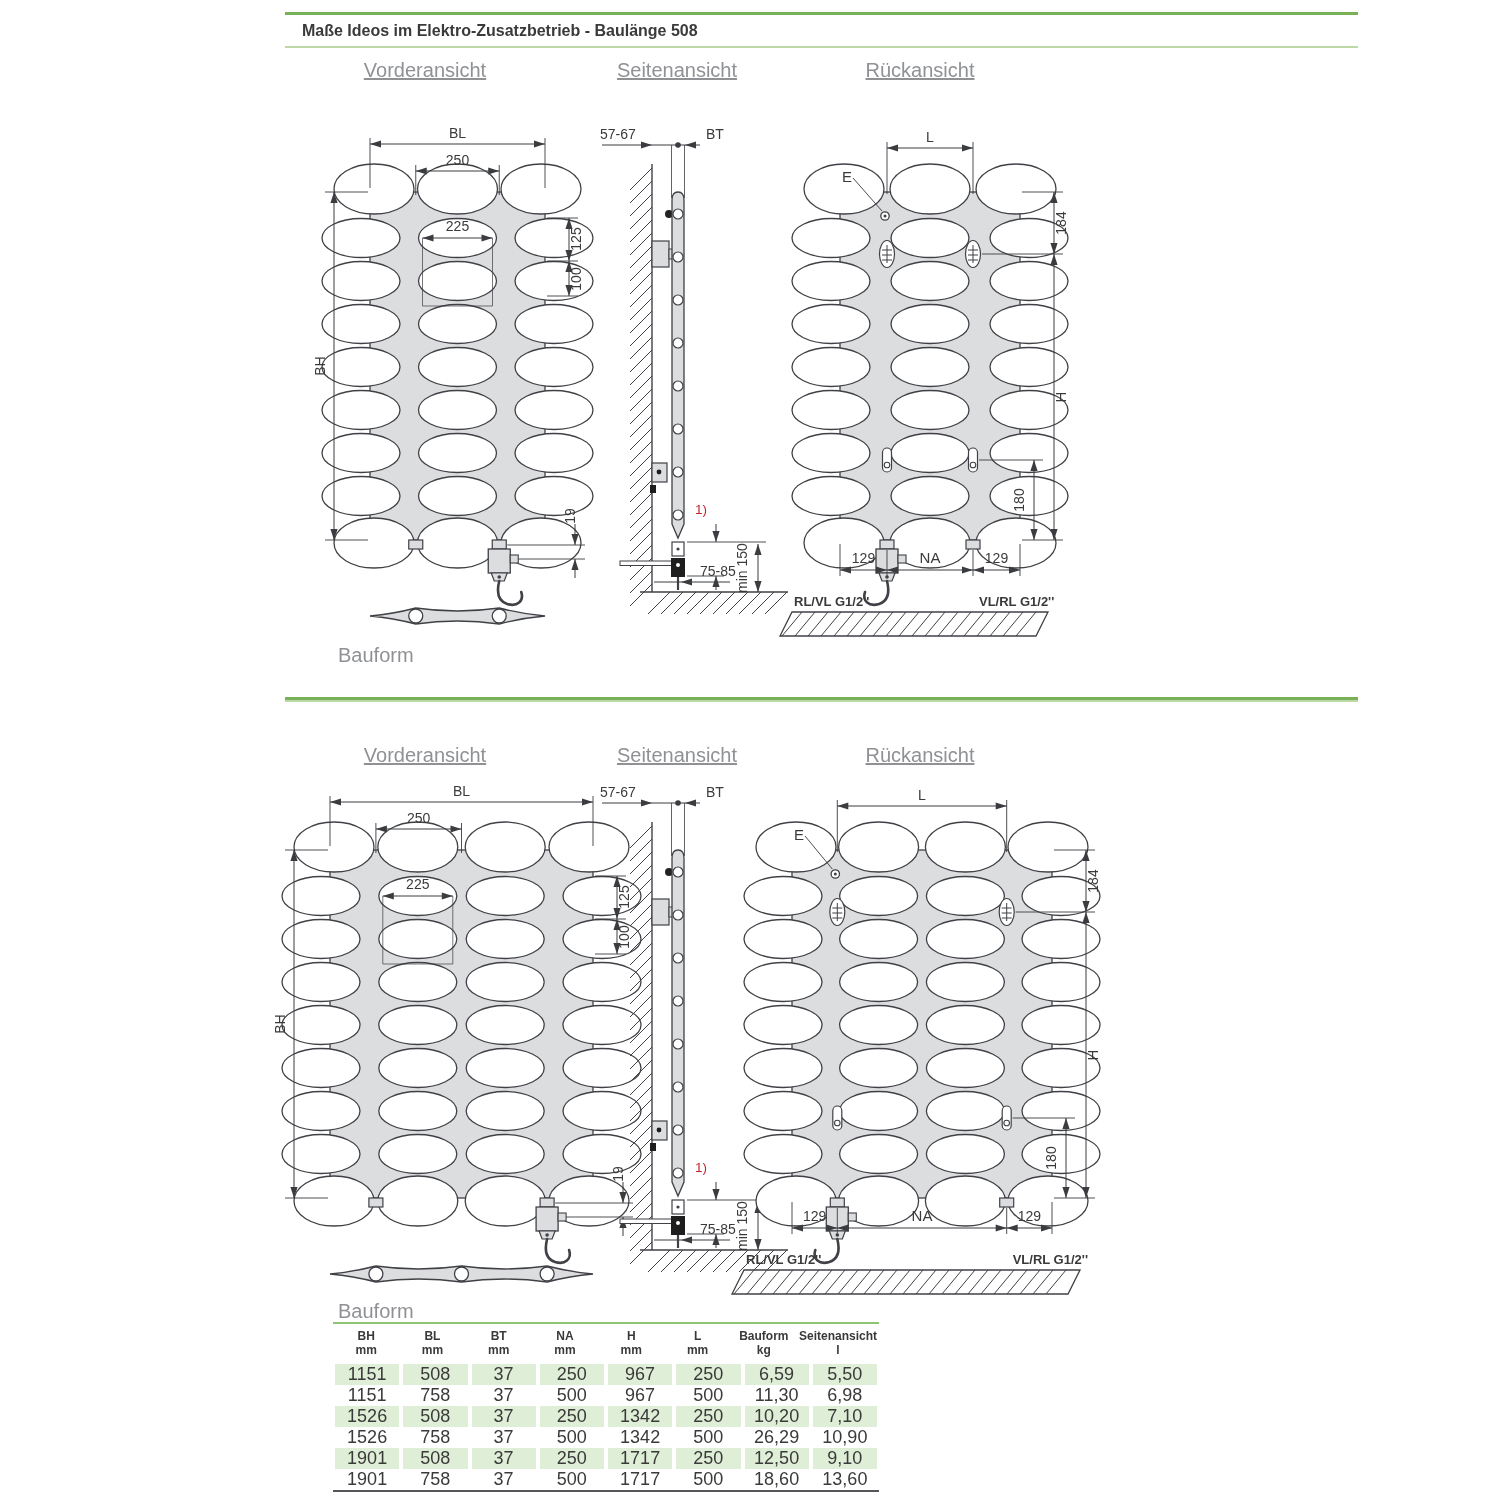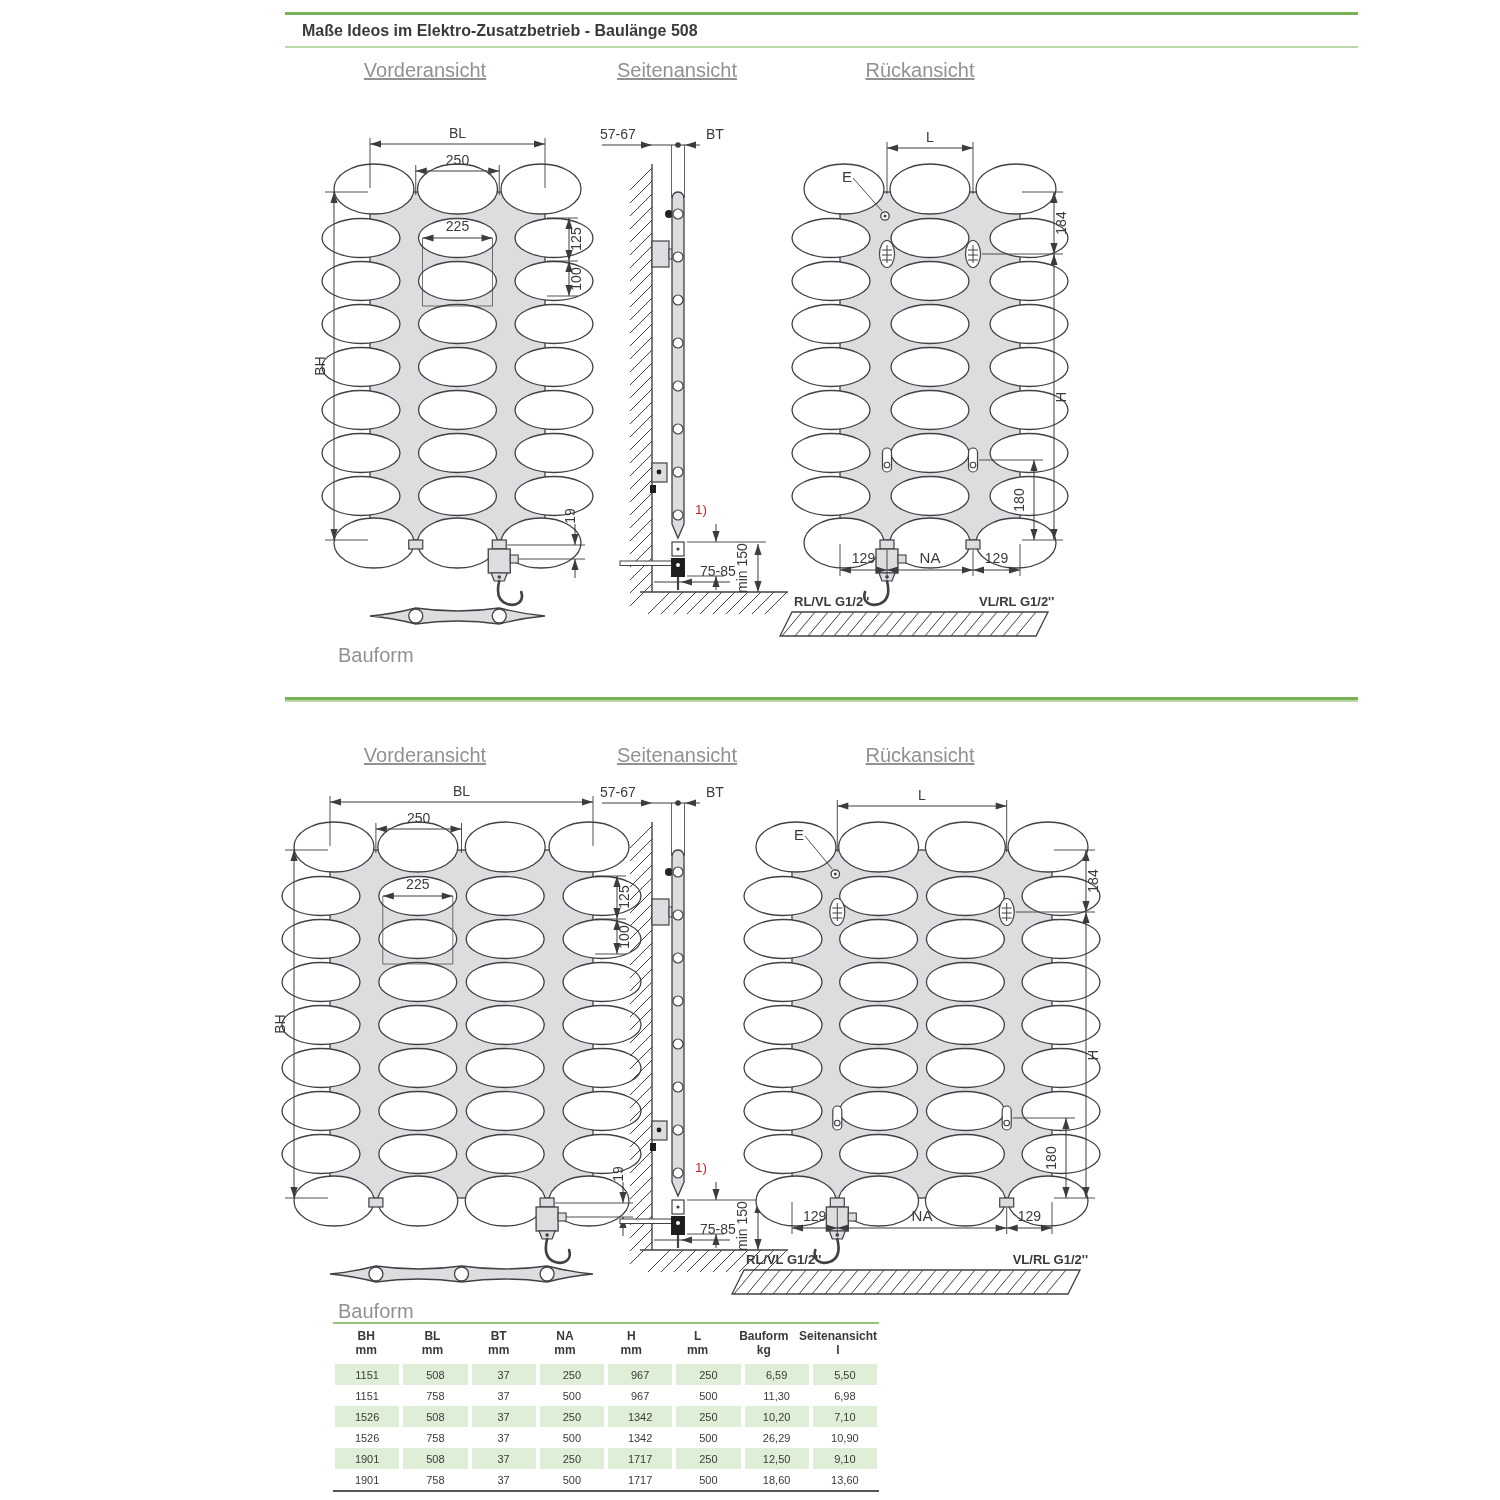--- a/index.html
+++ b/index.html
@@ -14,21 +14,21 @@
   svg.diag{position:absolute;left:0;top:0;}
   svg text{font-family:"Liberation Sans",sans-serif;}
   .tbl{position:absolute;left:333px;top:1322px;width:546px;}
   .tbl .topline{height:2px;background:#8fc474;}
   .tbl .botline{height:2px;background:#55565a;}
   .thead{display:flex;padding:5px 0 7px 0;}
   .thead .hc{flex:1;margin:0 2px;text-align:center;font-size:12px;font-weight:bold;
              color:#3a3a3a;line-height:14px;white-space:nowrap;}
   .trow{display:flex;height:21px;}
   .trow .c{flex:1;margin:0 2px;display:flex;align-items:center;justify-content:center;
-           font-size:11px;color:#3a3a3a;}
+           font-size:18px;color:#3a3a3a;}
   .trow.green .c{background:#dfeed6;}
 </style>
 </head>
 <body>
 
 <div class="hdr" style="top:12px">
   <div class="bar"></div>
   <div class="title">Maße Ideos im Elektro-Zusatzbetrieb - Baulänge 508</div>
   <div class="thin"></div>
 </div>

